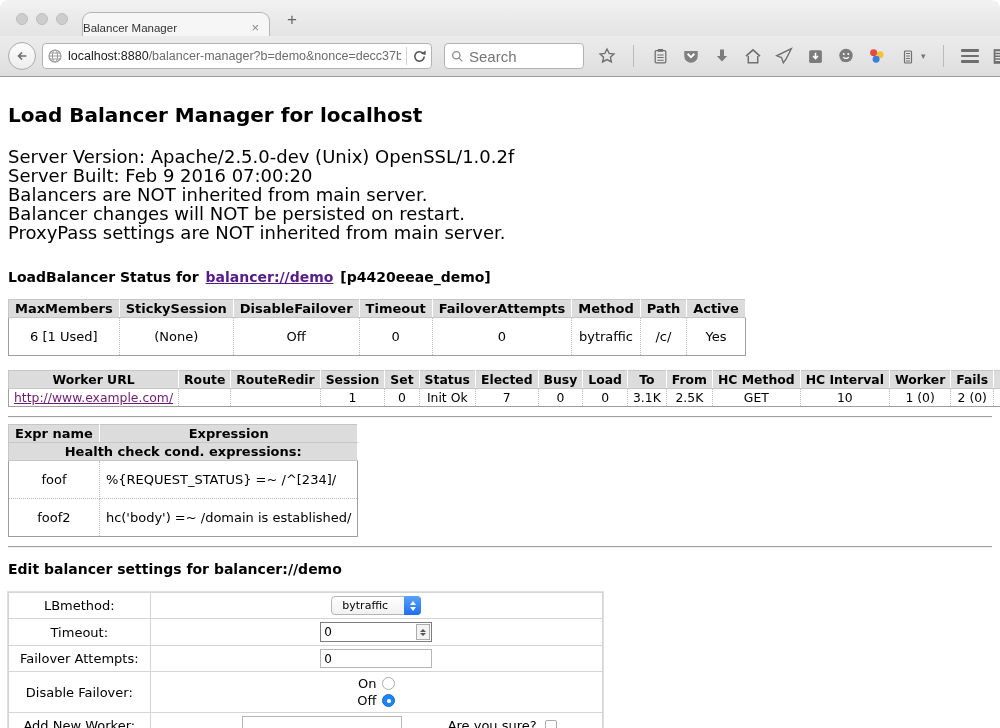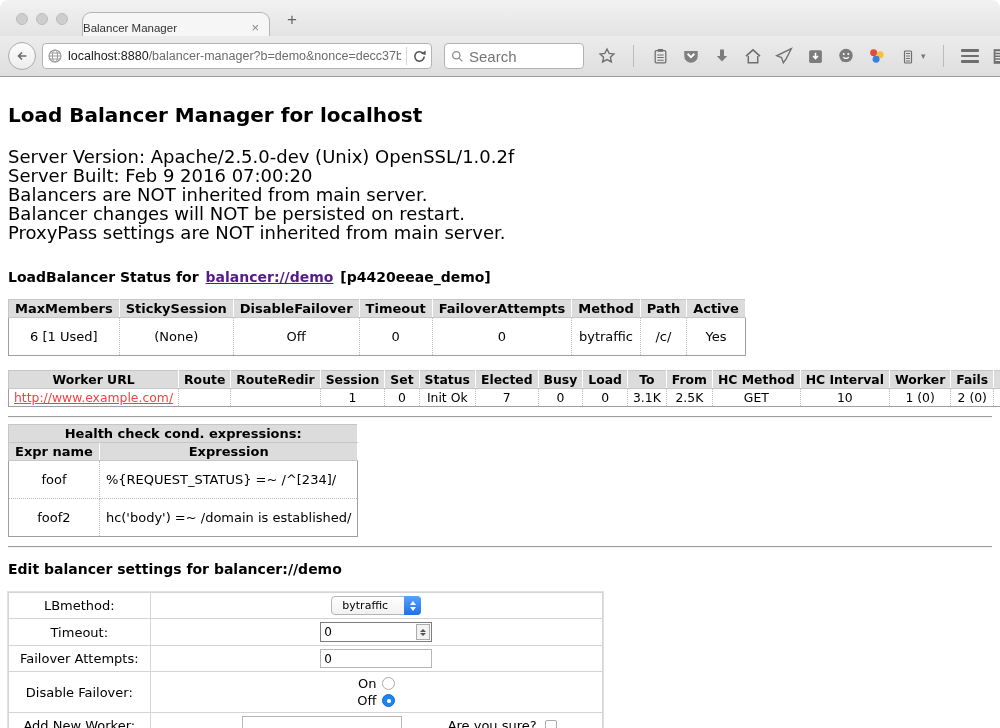--- a/index.html
+++ b/index.html
@@ -36,21 +36,21 @@
   h1 { font-size:20px; font-weight:bold; padding:26px 0 2px; letter-spacing:0; }
   .server-info { margin-top:18px; font-size:18px; line-height:19px; }
   .sect { font-size:14px; font-weight:bold; margin-top:27px; }
   .sect a { color:#551a8b; }
   .sect .gap { display:inline-block; width:2px; }
 
   table.tbl { border-collapse:collapse; margin-top:14px; font-size:13px; border:1px solid #9f9f9f; }
   table.tbl th { background:#dcdcdc; border:1px solid #c6c6c6; border-right-color:#fff; padding:1px 6px; font-weight:bold; text-align:center; white-space:nowrap; }
   table.tbl td { border:1px dotted #bdbdbd; padding:11px 6px; text-align:center; white-space:nowrap; background:#fff; }
   table.tbl td.left { text-align:left; }
-  table.tbl a { color:#ef4444;text-decoration:underline; }
+  table.tbl a { color:#701a75;text-decoration:underline; }
   table.worker { font-size:12.4px; }
   table.worker th, table.worker td { padding:1px 5px; }
 
   hr.rule { border:0; border-top:1px solid #9e9e9e; border-bottom:1px solid #f2f2f2; margin-top:9px; }
 
   
   table.form { border-collapse:collapse; margin-top:15px; width:595px; font-size:13px; border:1px solid #b0b0b0; outline:1px solid #e0e0e0; }
   table.form td { border:1px solid #d4d4d4; padding:3px 11px; background:#fff; }
   table.form td.lbl { width:118px; text-align:center; white-space:nowrap; }
   table.form td.val { text-align:center; }
@@ -289,26 +289,26 @@
 
       </tr>
     </tbody>
       </table>
 
     <hr class="rule">
 
     <table class="tbl" style="margin-top:6px;">
       <tbody>
           <tr>
+        <th>Expr name</th>
+        <th>Expression</th>
+      </tr>
+      <tr>
             <th colspan="2">Health check cond. expressions:</th>
           </tr>
-      <tr>
-        <th>Expr name</th>
-        <th>Expression</th>
-      </tr>
       <tr>
         <td>foof</td>
         <td class="left">%{REQUEST_STATUS} =~ /^[234]/</td>
       </tr>
       <tr>
         <td>foof2</td>
         <td class="left">hc('body') =~ /domain is established/</td>
       </tr>
     </tbody>
       </table>

